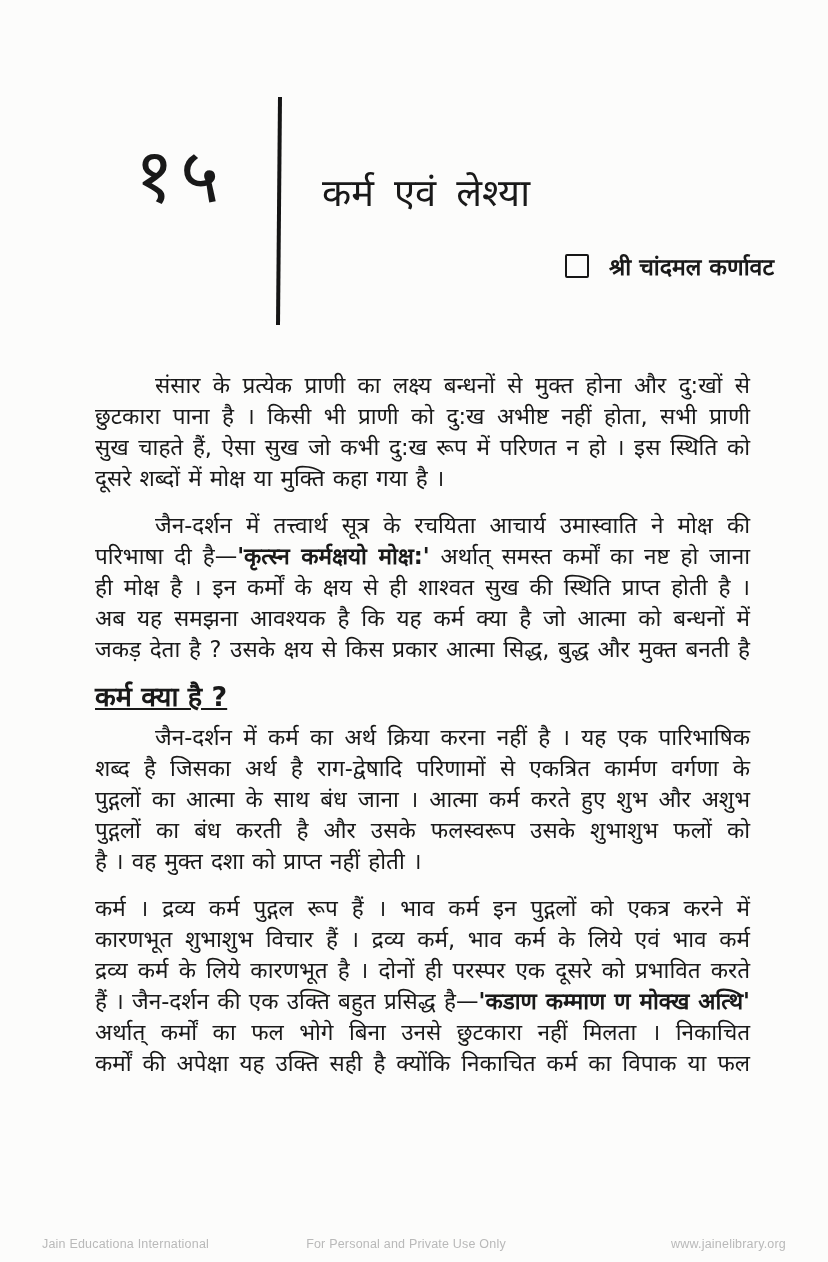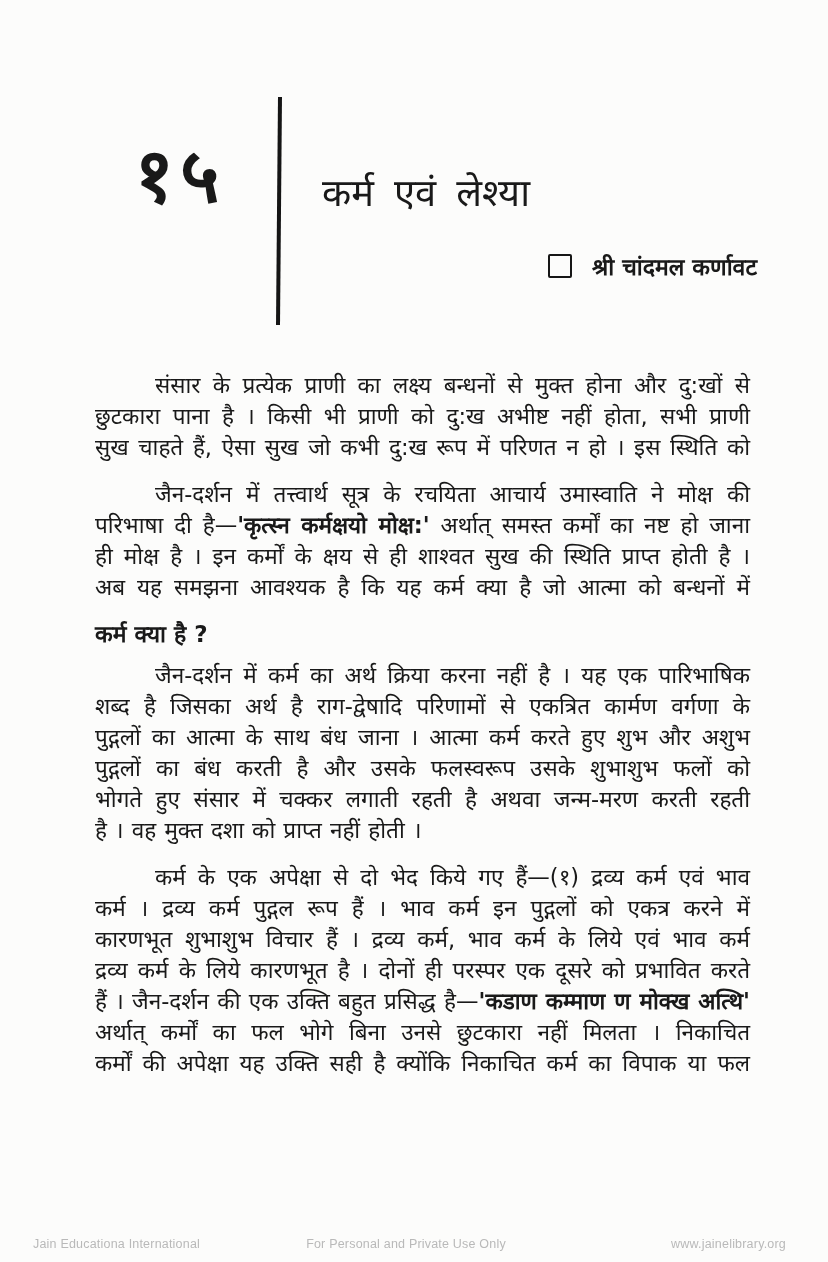--- a/index.html
+++ b/index.html
@@ -11,41 +11,41 @@
     position: relative;
     overflow: hidden;
   }
   .page { position: absolute; inset: 0; }
 
   
   .chapter-number {
     position: absolute;
     left: 120px; top: 138px; width: 120px;
     text-align: center;
-    font-size: 76px; font-weight: bold;
+    font-size: 76px; font-weight: normal;
     letter-spacing: 6px;
     line-height: 1;
   }
   .header-rule {
     position: absolute;
     left: 277px; top: 97px;
     width: 4px; height: 228px;
     background: #151515;
     transform: rotate(0.5deg);
   }
   .chapter-title {
     position: absolute;
     left: 322px; top: 165px;
     font-size: 38px; font-weight: normal;
     white-space: nowrap;
     word-spacing: 8px;
   }
   .author-line {
     position: absolute;
-    right: 71px; top: 250px;
+    right: 54px; top: 250px;
     display: flex; align-items: center; gap: 20px;
     font-size: 23px; font-weight: bold;
     white-space: nowrap;
   }
   .author-box {
     width: 20px; height: 20px;
     border: 2.5px solid #161616;
     border-radius: 2px;
     display: inline-block;
   }
@@ -60,35 +60,36 @@
   }
   .paragraph { margin: 0 0 16px 0; }
   .text-line {
     text-align: justify;
     text-align-last: justify;
     word-spacing: 1px;
   }
   .text-line.first-line { text-indent: 60px; }
   .text-line.last-line { text-align-last: left; }
   .section-heading {
-    font-size: 23px; font-weight: bold;
+    font-size: 27px; font-weight: bold;
     margin: 12px 0 10px 0;
+    text-decoration: underline;
   }
   .content b { font-weight: bold; }
 
   
   .footer {
     position: absolute;
     left: 0; right: 0; top: 1237px;
     font-family: "Liberation Sans", sans-serif;
     font-size: 12.5px;
     color: #b9b9b9;
     letter-spacing: 0.2px;
   }
-  .footer-left   { position: absolute; left: 33px; text-align: center; }
+  .footer-left   { position: absolute; left: 42px; text-align: center; }
   .footer-center { position: absolute; left: 0; right: 16px; text-align: center; }
   .footer-right  { position: absolute; right: 42px; text-align: center; }
 </style>
 </head>
 <body>
 
 <div class="page">
 
   <div class="chapter-number">१५</div>
 
@@ -99,38 +100,38 @@
   <div class="author-line">
     <span class="author-box"></span>
     <span>श्री चांदमल कर्णावट</span>
   </div>
 
   <div class="content">
       <div class="paragraph">
         <div class="text-line first-line">संसार के प्रत्येक प्राणी का लक्ष्य बन्धनों से मुक्त होना और दु:खों से</div>
         <div class="text-line">छुटकारा पाना है । किसी भी प्राणी को दु:ख अभीष्ट नहीं होता, सभी प्राणी</div>
         <div class="text-line">सुख चाहते हैं, ऐसा सुख जो कभी दु:ख रूप में परिणत न हो ।  इस स्थिति को</div>
+        <div class="text-line last-line">दूसरे शब्दों में मोक्ष या मुक्ति कहा गया है ।</div>
       </div>
       <div class="paragraph">
         <div class="text-line first-line">जैन-दर्शन में तत्त्वार्थ सूत्र के रचयिता आचार्य उमास्वाति ने मोक्ष की</div>
         <div class="text-line">परिभाषा दी है—<b>'कृत्स्न कर्मक्षयो मोक्ष:'</b> अर्थात् समस्त कर्मों का नष्ट हो जाना</div>
         <div class="text-line">ही मोक्ष है । इन कर्मों के क्षय से ही शाश्वत सुख की स्थिति प्राप्त होती है ।</div>
         <div class="text-line">अब यह समझना आवश्यक है कि यह कर्म क्या है जो आत्मा को बन्धनों में</div>
+        <div class="text-line">जकड़ देता है ? उसके क्षय से किस प्रकार आत्मा सिद्ध, बुद्ध और मुक्त बनती है</div>
       </div>
       <div class="section-heading">कर्म क्या है ?</div>
       <div class="paragraph">
         <div class="text-line first-line">जैन-दर्शन में कर्म का अर्थ क्रिया करना नहीं है ।  यह  एक  पारिभाषिक</div>
         <div class="text-line">शब्द है जिसका अर्थ है राग-द्वेषादि परिणामों से एकत्रित कार्मण वर्गणा के</div>
         <div class="text-line">पुद्गलों का आत्मा के साथ बंध जाना । आत्मा कर्म करते हुए  शुभ और अशुभ</div>
         <div class="text-line">पुद्गलों का बंध करती है और उसके फलस्वरूप उसके शुभाशुभ फलों को</div>
-        <div class="text-line">भोगते हुए संसार में चक्कर लगाती रहती है अथवा जन्म-मरण करती रहती</div>
         <div class="text-line last-line">है । वह मुक्त दशा को प्राप्त नहीं होती ।</div>
       </div>
       <div class="paragraph">
-        <div class="text-line first-line">कर्म के एक अपेक्षा से दो भेद किये गए हैं—(१) द्रव्य कर्म एवं भाव</div>
         <div class="text-line">कर्म । द्रव्य कर्म पुद्गल रूप हैं ।  भाव कर्म इन पुद्गलों को एकत्र करने में</div>
         <div class="text-line">कारणभूत शुभाशुभ विचार हैं । द्रव्य कर्म,  भाव कर्म के लिये एवं भाव कर्म</div>
         <div class="text-line">द्रव्य कर्म के लिये कारणभूत है । दोनों ही परस्पर एक दूसरे को  प्रभावित करते</div>
         <div class="text-line">हैं । जैन-दर्शन की एक उक्ति बहुत प्रसिद्ध है—<b>'कडाण कम्माण ण मोक्ख अत्थि'</b></div>
         <div class="text-line">अर्थात् कर्मों का फल भोगे बिना उनसे छुटकारा नहीं मिलता ।  निकाचित</div>
         <div class="text-line">कर्मों की अपेक्षा यह उक्ति सही है क्योंकि निकाचित कर्म का विपाक या फल</div>
       </div>
     </div>
 
   <div class="footer">

